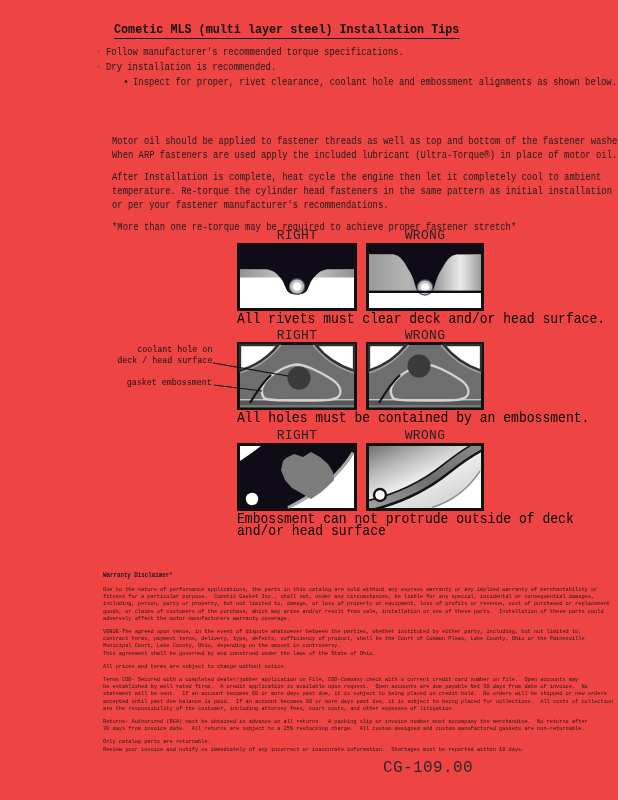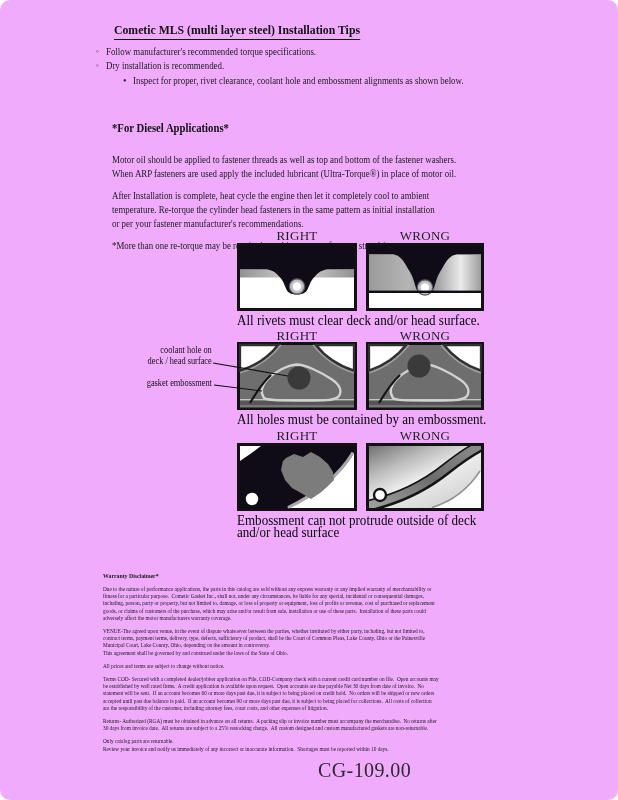--- a/index.html
+++ b/index.html
@@ -1,22 +1,21 @@
 <!DOCTYPE html>
 <html><head>
 <meta charset="utf-8">
 <style>
   * { margin:0; padding:0; box-sizing:border-box; }
   html,body { background:#ffffff; }
   .page {
     position:relative; width:618px; height:800px; margin:0 auto;
-    background:#f0abfc; overflow:hidden;
-    font-family:Liberation Serif, serif;
+    background:#ef4444; overflow:hidden;
+    font-family:Liberation Mono, monospace;
     color:#1a1a1a;
-    border-radius:10px;
     -webkit-font-smoothing:antialiased;
   }
   .abs { position:absolute; }
 
   
   .narrow   { display:inline-block; white-space:pre; transform:scaleX(0.87); transform-origin:0 0; }
   .narrow-r { display:inline-block; white-space:pre; transform:scaleX(0.87); transform-origin:100% 0; text-align:right; }
 
   .title-wrap { left:114px; top:20px; }
   .title {
@@ -39,22 +38,22 @@
   .panel { position:absolute; display:block; }
   .caption { position:absolute; font-size:15px; line-height:12px; color:#050505; }
 
   .callout { position:absolute; font-size:9.6px; line-height:11px; color:#111; text-align:right; }
 
   .warranty { left:103px; top:572px; width:480px; }
   .w-head { font-size:6.6px; font-weight:bold; line-height:8px; }
   .w-p { font-size:6px; line-height:7.2px; margin-top:6px; letter-spacing:0; }
   .w-p .narrow, .w-head .narrow { transform:scaleX(0.88); }
 
-  .footer-code { left:318px; top:759px; width:220px; text-align:left;
-                 font-size:20px; color:#2b2b2b; letter-spacing:.4px; }
+  .footer-code { left:318px; top:759px; width:220px; text-align:center;
+                 font-size:16px; color:#2b2b2b; letter-spacing:.4px; }
 
   svg { display:block; }
 </style>
 </head>
 <body>
 
 <div class="page">
 
   <div class="abs title-wrap">
     <span class="narrow title">Cometic MLS (multi layer steel) Installation Tips</span>
@@ -66,21 +65,20 @@
     </div>
     <div class="b-row">
       <span class="b-mark">◦</span><span class="narrow">Dry installation is recommended.</span>
     </div>
     <div class="b-row sub">
       <span class="b-mark solid">•</span><span class="narrow">Inspect for proper, rivet clearance, coolant hole and embossment alignments as shown below.</span>
     </div>
   </div>
 
   <div class="abs diesel">
-    <div><span class="narrow d-head">*For Diesel Applications*</span></div>
     <div class="d-para mt3"><span class="narrow">Motor oil should be applied to fastener threads as well as top and bottom of the fastener washers.
 When ARP fasteners are used apply the included lubricant (Ultra-Torque®) in place of motor oil.</span></div>
     <div class="d-para mt8"><span class="narrow">After Installation is complete, heat cycle the engine then let it completely cool to ambient
 temperature. Re-torque the cylinder head fasteners in the same pattern as initial installation
 or per your fastener manufacturer's recommendations.</span></div>
     <div class="d-para mt8"><span class="narrow">*More than one re-torque may be required to achieve proper fastener stretch*</span></div>
   </div>
 
   <div class="fig-label" style="left:237px;top:228px;width:120px">RIGHT</div>
   <div class="fig-label" style="left:366px;top:228px;width:118px">WRONG</div>

